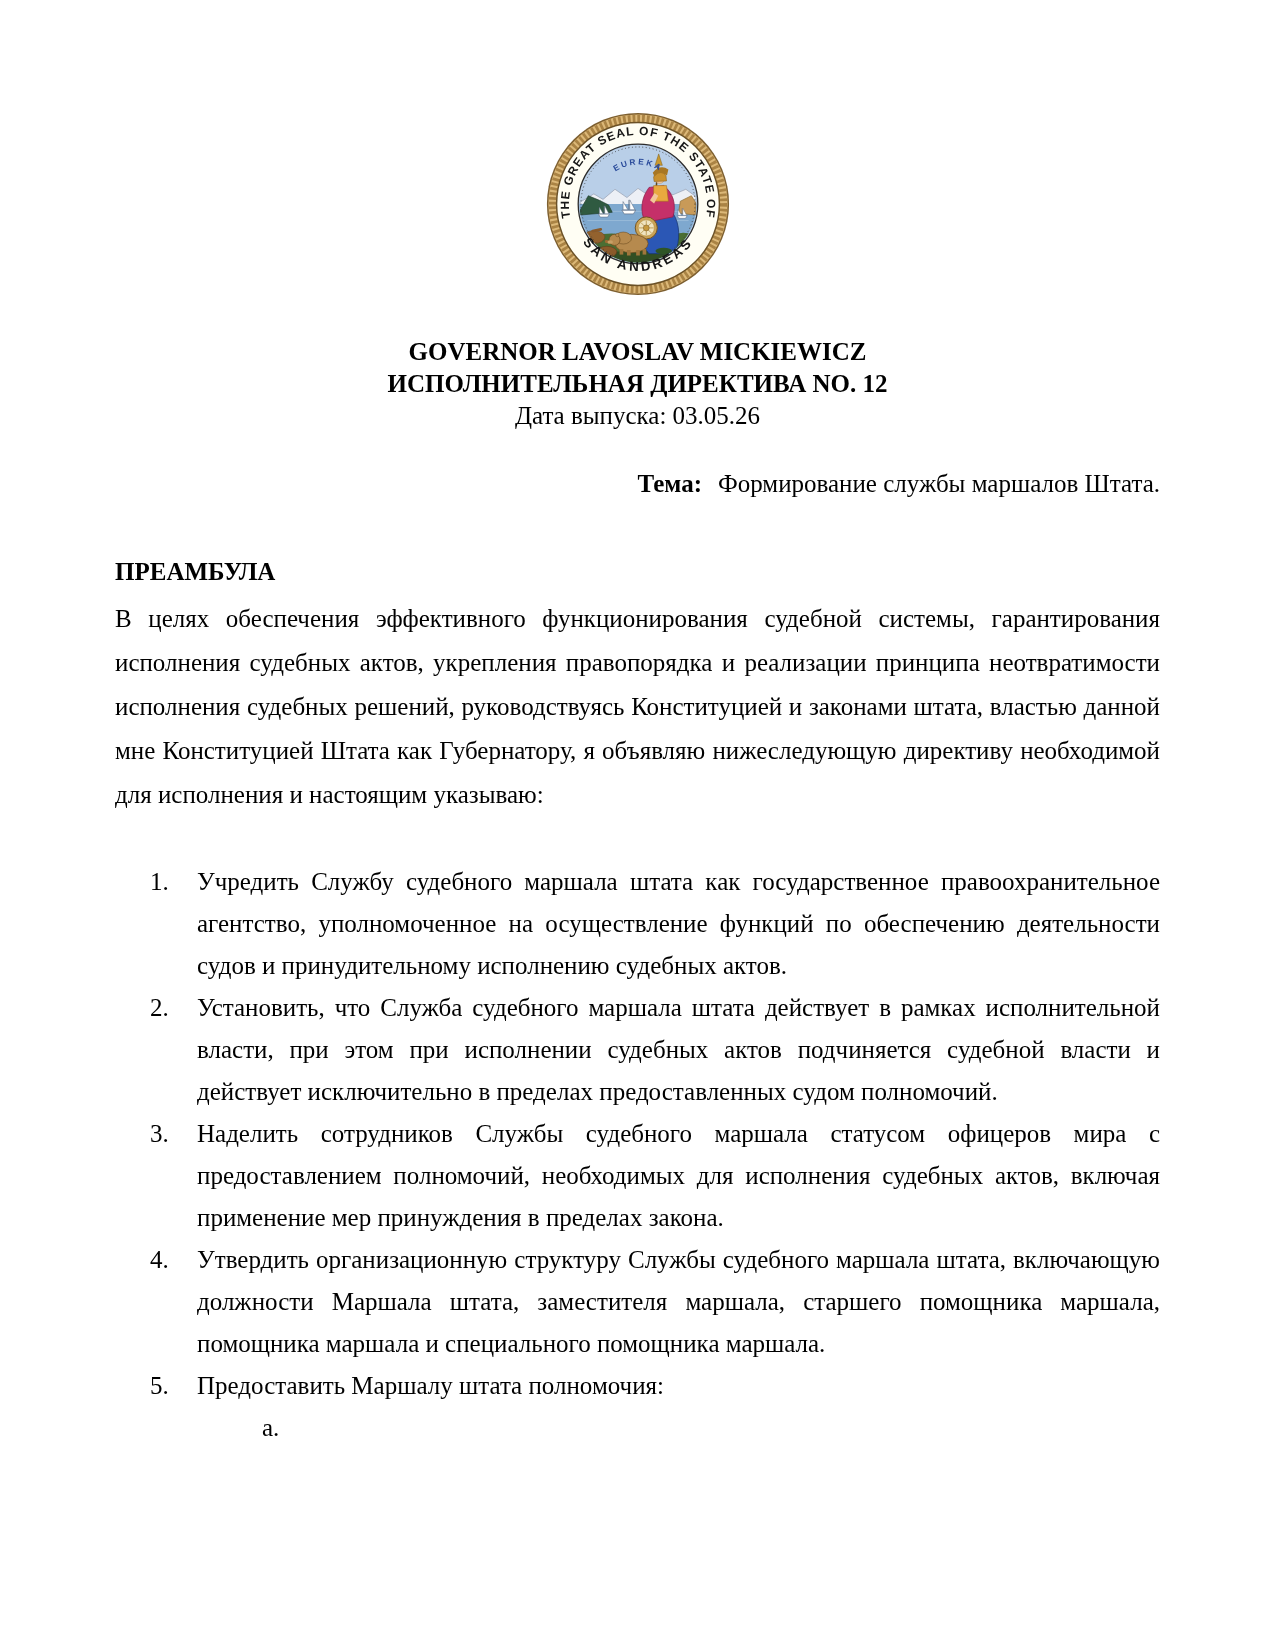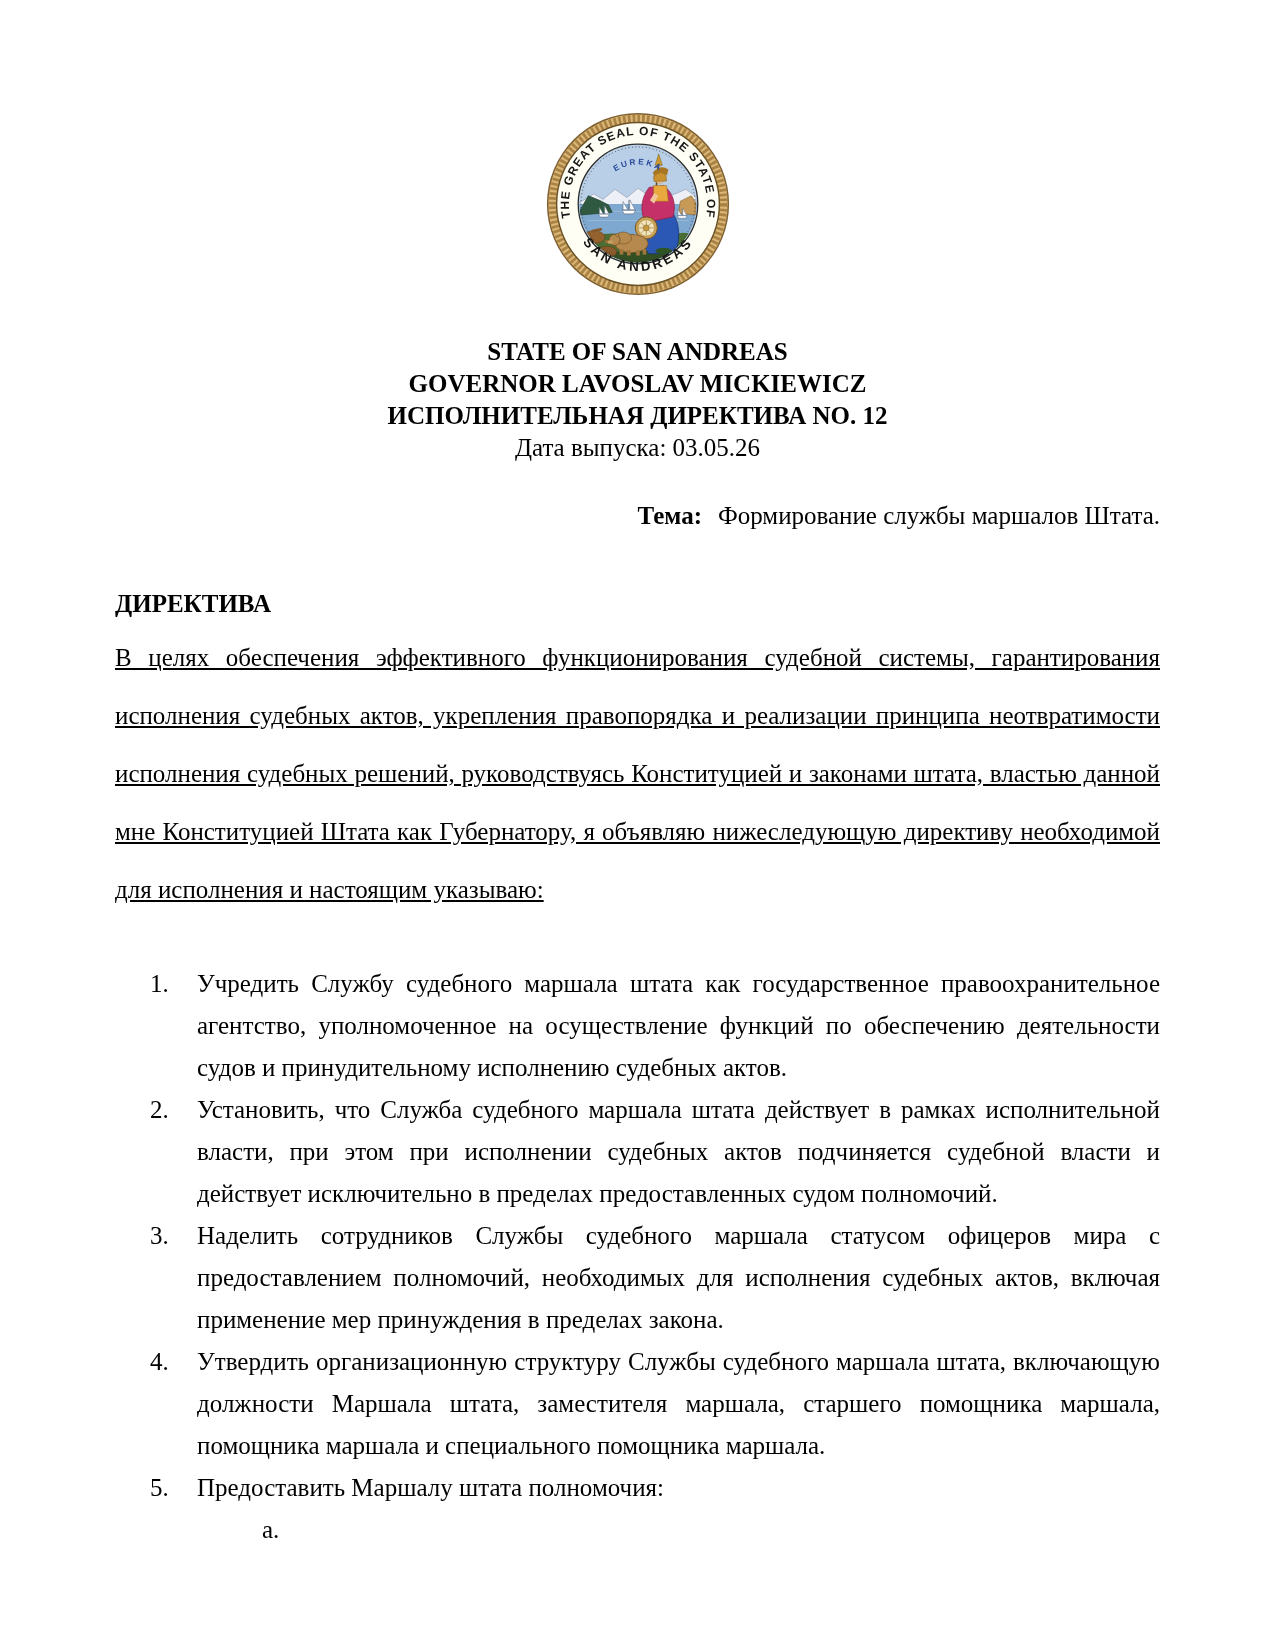--- a/index.html
+++ b/index.html
@@ -21,21 +21,21 @@
 
   
   .header-block { text-align:center; margin-top:40px; line-height:32px; }
   .bold { font-weight:bold; }
   .directive-title { }
 
   .subject { margin:36px 0 0 0; line-height:32px;text-align:right; }
   .subject .lbl { font-weight:bold; margin-right:16px; }
 
   .preamble-heading { font-size:25px; font-weight:bold; margin:56px 0 0 0; line-height:32px; }
-  .preamble-body { margin:9px 0 12px 0; text-align:justify; line-height:58px;text-decoration:underline; }
+  .preamble-body { margin:9px 0 12px 0; text-align:justify; line-height:44px; }
 
   
   .list { margin-top:44px; }
   .li { position:relative; padding-left:82px; text-align:justify; line-height:42px; }
   .li .marker { position:absolute; left:35px; }
   .li.sub { padding-left:187px; }
   .li.sub .marker { left:147px; }
 </style>
 </head>
 <body>
@@ -145,31 +145,30 @@
       </text>
       <text class="ring-text arc-bot">
         <textPath href="#arcBottom" startOffset="50%" text-anchor="middle">SAN ANDREAS</textPath>
       </text>
     </svg>
   </div>
 
   <div class="content">
 
     <div class="header-block">
-      <div class="bold">STATE OF SAN ANDREAS</div>
       <div class="bold">GOVERNOR LAVOSLAV MICKIEWICZ</div>
       <div class="bold directive-title">ИСПОЛНИТЕЛЬНАЯ ДИРЕКТИВА NO. 12</div>
       <div>Дата выпуска: 03.05.26</div>
     </div>
 
     <p class="subject">
       <span class="lbl">Тема:</span><span>Формирование службы маршалов Штата.</span>
     </p>
 
-    <div class="preamble-heading">ДИРЕКТИВА</div>
+    <div class="preamble-heading">ПРЕАМБУЛА</div>
     <p class="preamble-body">В целях обеспечения эффективного функционирования судебной системы, гарантирования исполнения судебных актов, укрепления правопорядка и реализации принципа неотвратимости исполнения судебных решений, руководствуясь Конституцией и законами штата, властью данной мне Конституцией Штата как Губернатору, я объявляю нижеследующую директиву необходимой для исполнения и настоящим указываю:</p>
 
     <div class="list">
       <div class="li">
         <span class="marker">1.</span>
         <span>Учредить Службу судебного маршала штата как государственное правоохранительное агентство, уполномоченное на осуществление функций по обеспечению деятельности судов и принудительному исполнению судебных актов.</span>
       </div>
       <div class="li">
         <span class="marker">2.</span>
         <span>Установить, что Служба судебного маршала штата действует в рамках исполнительной власти, при этом при исполнении судебных актов подчиняется судебной власти и действует исключительно в пределах предоставленных судом полномочий.</span>

